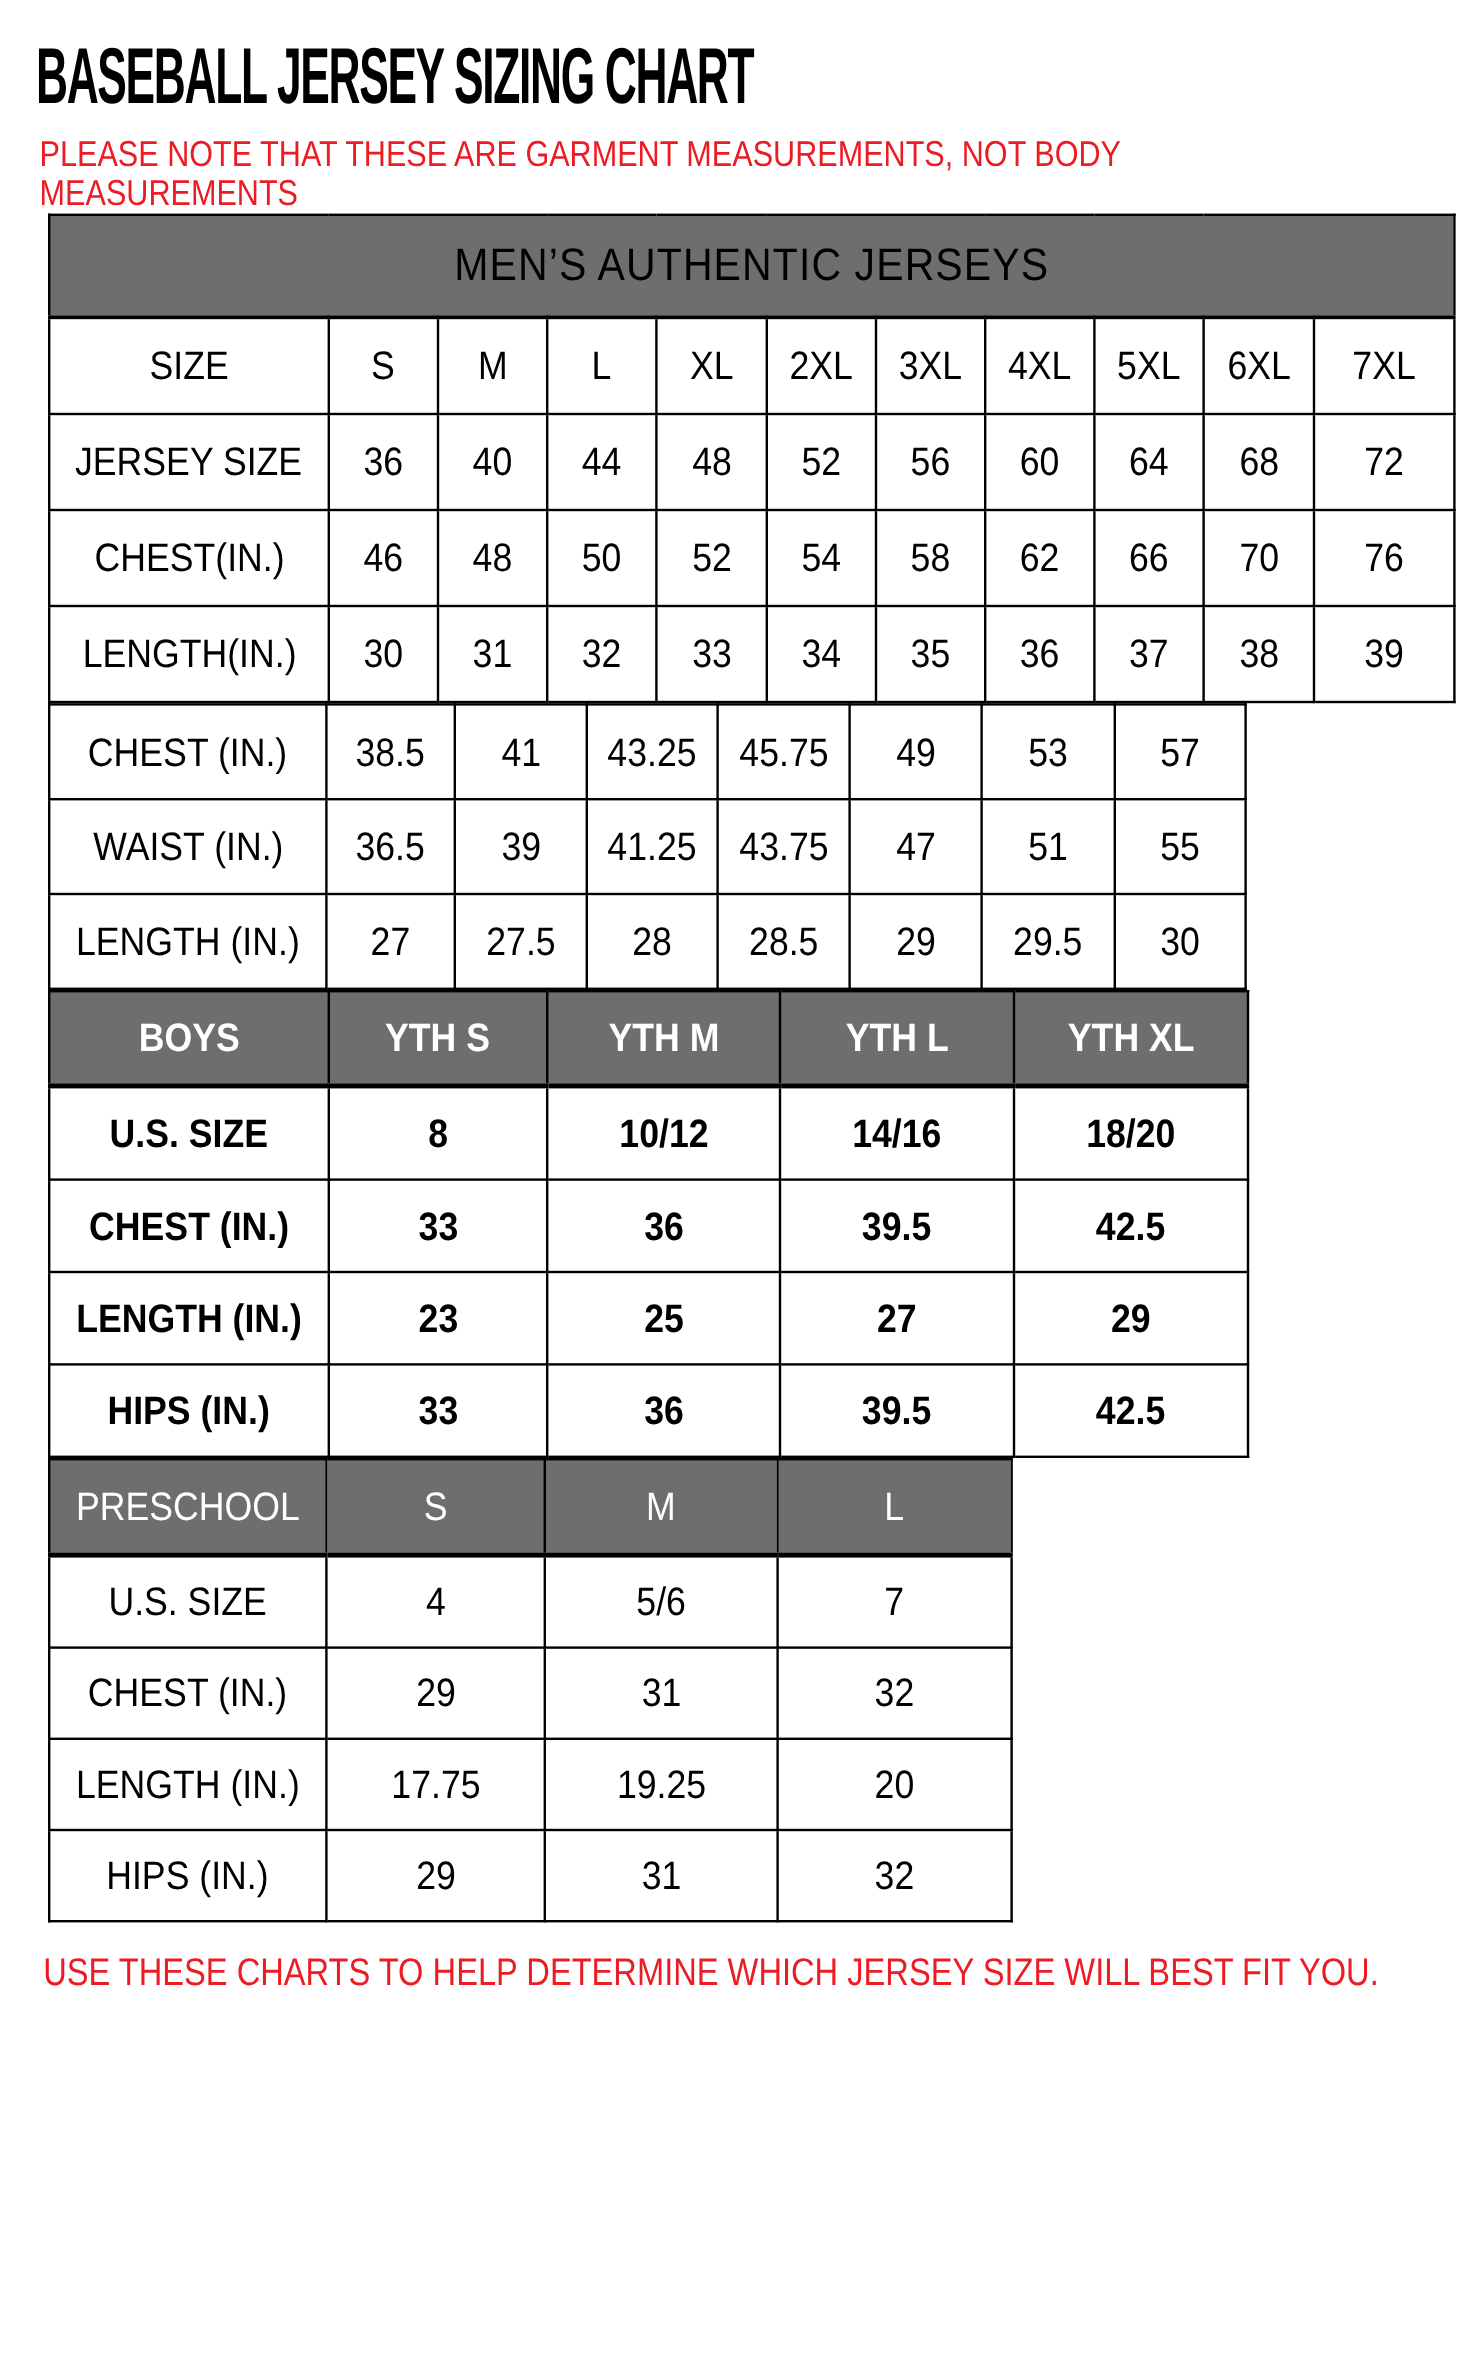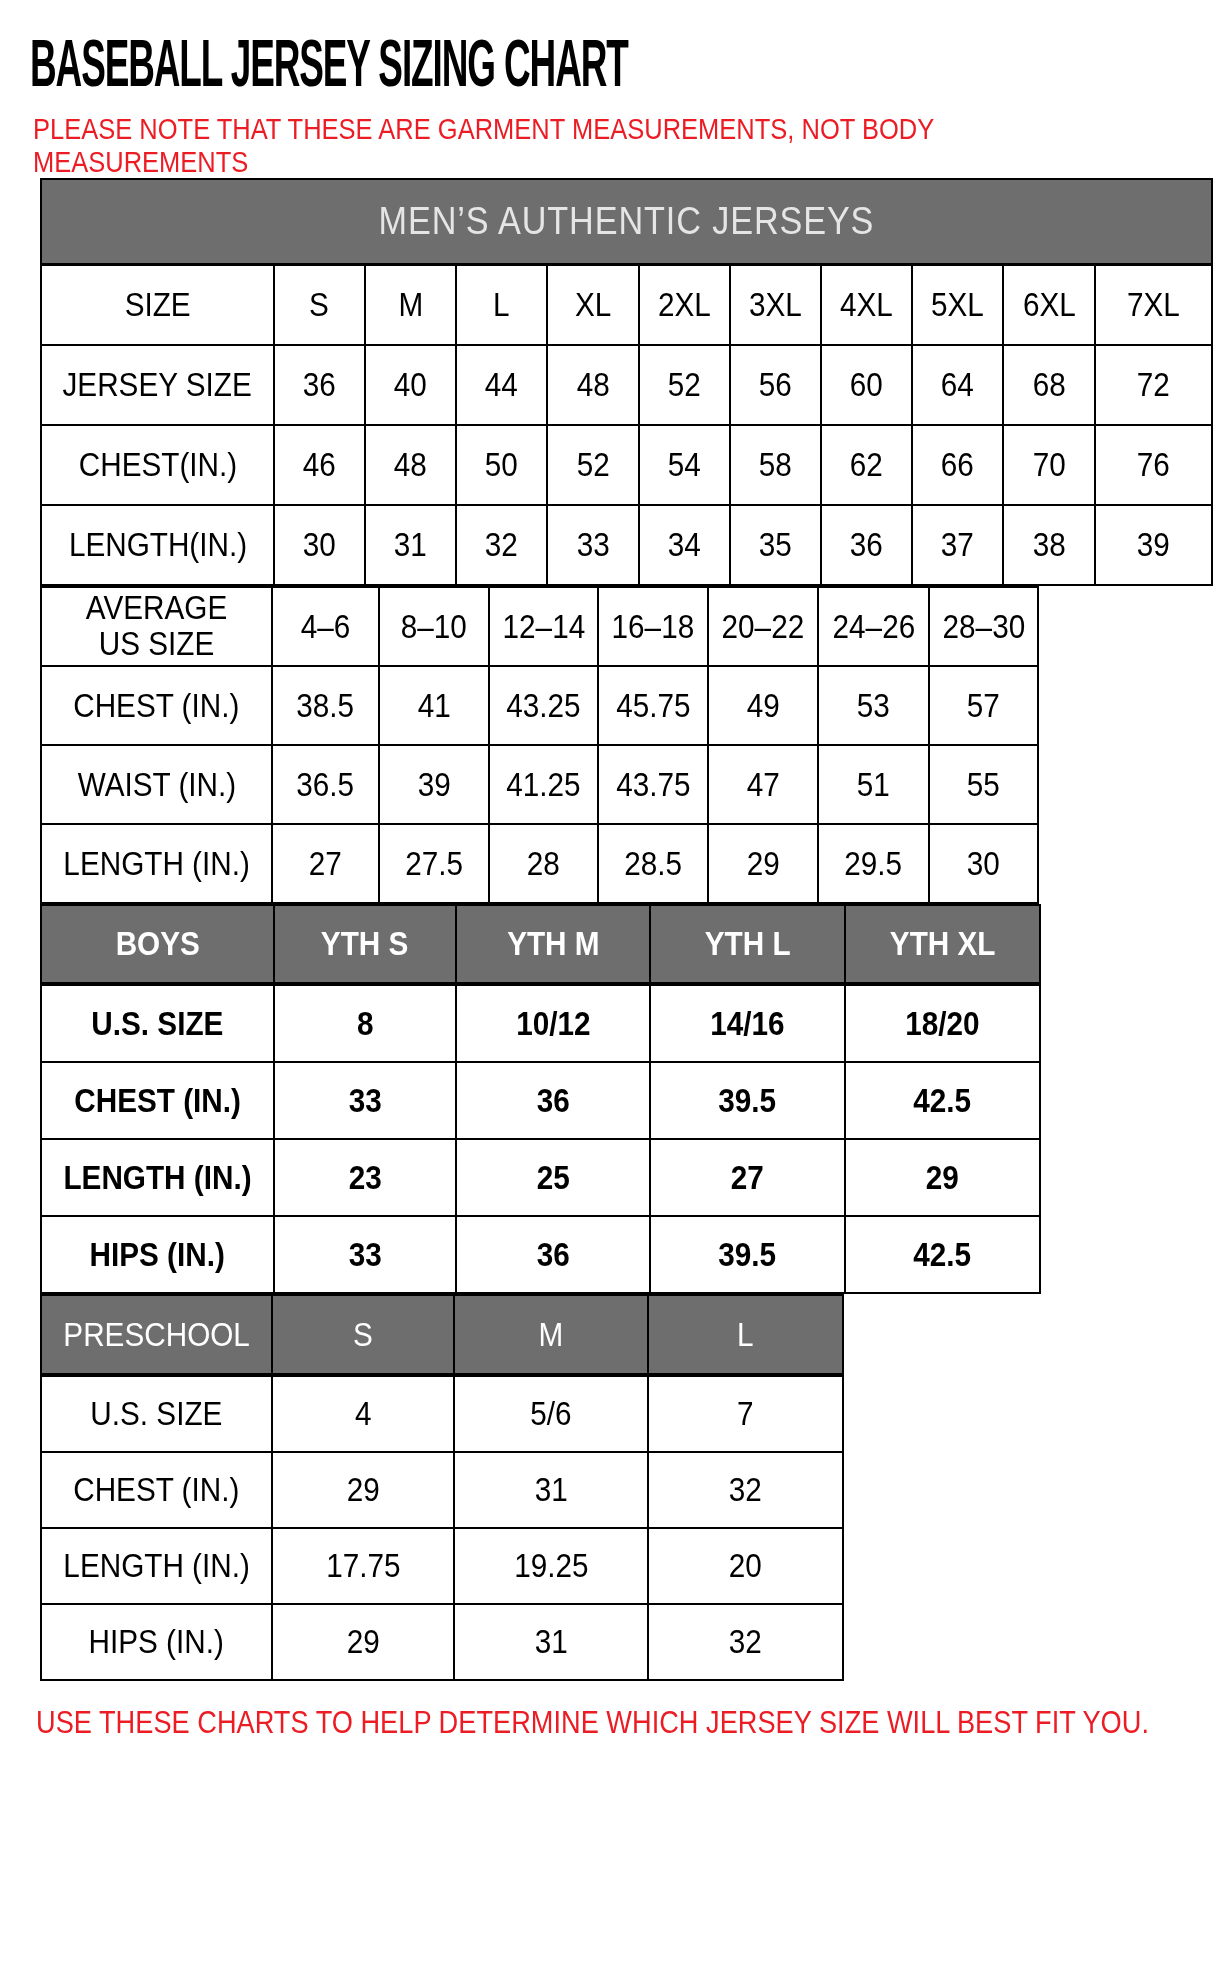--- a/index.html
+++ b/index.html
@@ -64,21 +64,21 @@
     display:inline-block;
     transform:scaleX(0.9);
     transform-origin:50% 50%;
     white-space:pre-line;
     line-height:1.12;
   }
 
   
   tr.banner-row td{
     background:var(--gray);
-    color:#e5e5e5;
+    color:#000000;
     height:83px;
     border-bottom-width:3px;
   }
   tr.banner-row .cond{font-size:38px;letter-spacing:1px;}
 
   
   tr.head-row td{
     background:var(--gray);
     color:#ffffff;
     border-bottom-width:4px;
@@ -194,31 +194,20 @@
       <col style="width:231px">
         <col style="width:107px">
         <col style="width:110px">
         <col style="width:109px">
       <col style="width:110px">
         <col style="width:110px">
         <col style="width:111px">
         <col style="width:109px">
     </colgroup>
     <tbody>
-      <tr class="data-row">
-          <td><span class="cond">AVERAGE
-US SIZE</span></td>
-          <td><span class="cond">4–6</span></td>
-          <td><span class="cond">8–10</span></td>
-          <td><span class="cond">12–14</span></td>
-          <td><span class="cond">16–18</span></td>
-          <td><span class="cond">20–22</span></td>
-          <td><span class="cond">24–26</span></td>
-          <td><span class="cond">28–30</span></td>
-        </tr>
       <tr class="data-row">
           <td><span class="cond">CHEST (IN.)</span></td>
           <td><span class="cond">38.5</span></td>
           <td><span class="cond">41</span></td>
           <td><span class="cond">43.25</span></td>
           <td><span class="cond">45.75</span></td>
           <td><span class="cond">49</span></td>
           <td><span class="cond">53</span></td>
           <td><span class="cond">57</span></td>
         </tr>

